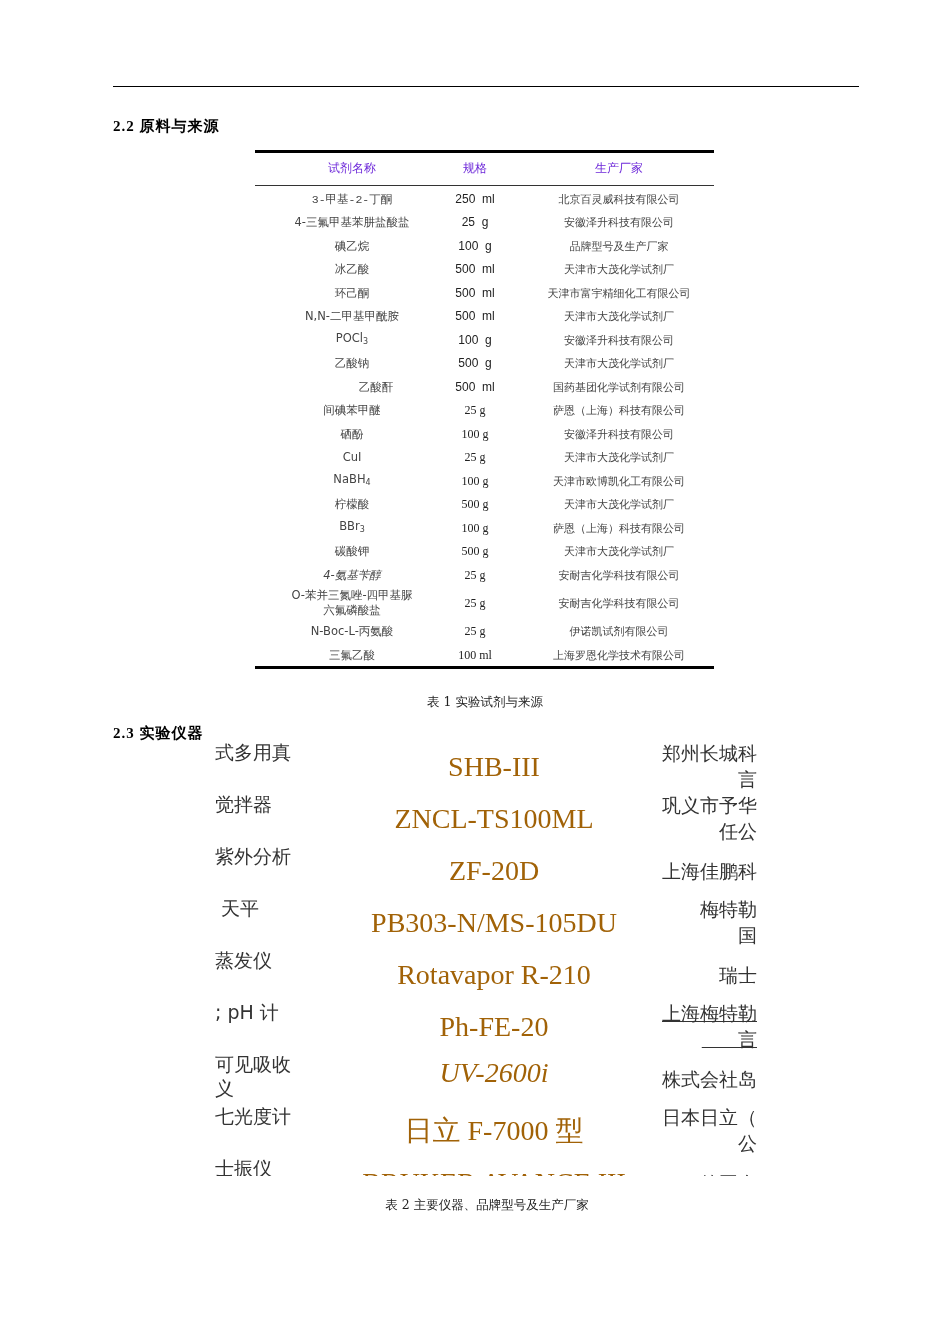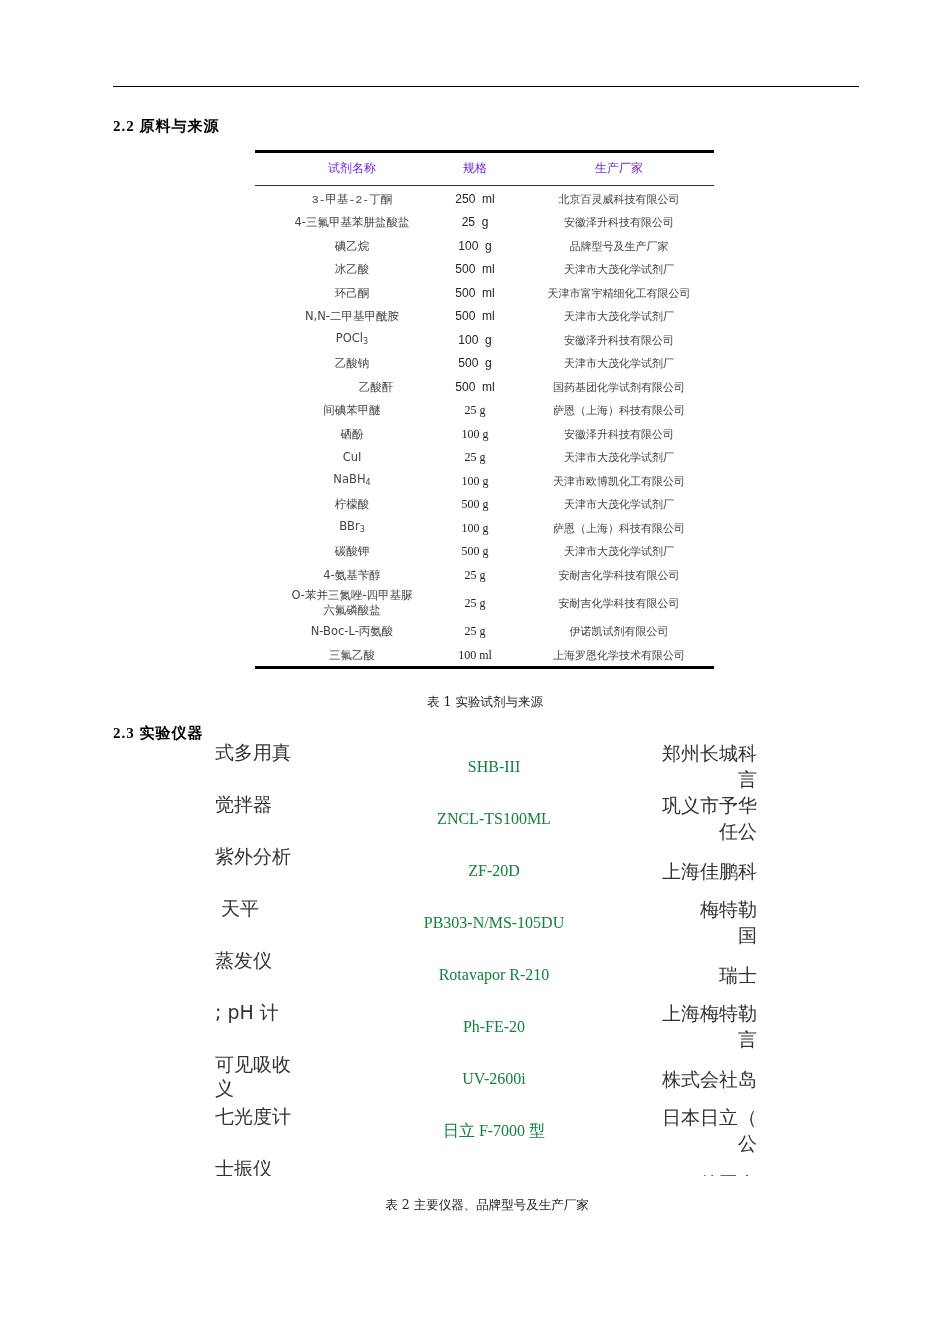--- a/index.html
+++ b/index.html
@@ -23,21 +23,21 @@
     .c-maker { left: 364px; font-family: "DejaVu Serif", serif; font-size: 11px; }
     sub { font-size: 8px; vertical-align: -2px; }
     .caption { position: absolute; left: 0; width: 950px; text-align: center; font-family: "DejaVu Serif", serif; font-size: 12.5px; color: #222; }
     .cap1 { top: 694px; left: 10px; }
     .cap2 { top: 1197px; left: 12px; }
 
     
     .t2-clip { position: absolute; left: 215px; top: 740px; width: 542px; height: 436px; overflow: hidden; }
     .t2-row { position: absolute; left: 0; width: 542px; font-family: "Liberation Serif", "DejaVu Serif", serif; color: #222; }
     .t2-name { position: absolute; left: 0; top: 0; font-family: "DejaVu Sans", sans-serif; font-size: 19px; line-height: 24px; color: #333; white-space: pre; }
-    .t2-model { position: absolute; left: 279px; transform: translateX(-50%); font-family: "Liberation Serif", serif; font-size: 16px; line-height: 26px; white-space: nowrap; color: #15803d; }
+    .t2-model { position: absolute; left: 279px; transform: translateX(-50%); font-family: "Liberation Serif", serif; font-size: 28px; line-height: 26px; white-space: nowrap; color: #a16207; }
     .t2-maker { position: absolute; right: 0; text-align: right; font-family: "DejaVu Sans", sans-serif; font-size: 19px; line-height: 26px; white-space: pre; color: #333; }
   </style>
 </head>
 <body>
 
 <div class="top-rule"></div>
 
 <div class="section-heading h22">2.2 原料与来源</div>
 
 <div>
@@ -123,21 +123,21 @@
         <span class="c-name"><span style="position: static; transform: none;">BBr</span><sub>3</sub></span>
         <span class="c-spec serif" style="white-space: pre;">100 g</span>
         <span class="c-maker">萨恩（上海）科技有限公司</span>
       </div>
       <div class="t1-row">
         <span class="c-name"><span style="position: static; transform: none;">碳酸钾</span></span>
         <span class="c-spec serif" style="white-space: pre;">500 g</span>
         <span class="c-maker">天津市大茂化学试剂厂</span>
       </div>
       <div class="t1-row">
-        <span class="c-name"><span style="position: static; transform: none;">4-氨基苄醇</span></span>
+        <span class="c-name"><span style="position: static; transform: none; font-style: italic;">4-氨基苄醇</span></span>
         <span class="c-spec serif" style="white-space: pre;">25 g</span>
         <span class="c-maker">安耐吉化学科技有限公司</span>
       </div>
       <div class="t1-row tall">
         <span class="c-name"><span style="position: static; transform: none;">O-苯并三氮唑-四甲基脲</span><br><span style="position: static; transform: none;">六氟磷酸盐</span></span>
         <span class="c-spec serif" style="white-space: pre;">25 g</span>
         <span class="c-maker">安耐吉化学科技有限公司</span>
       </div>
       <div class="t1-row">
         <span class="c-name"><span style="position: static; transform: none;">N-Boc-L-丙氨酸</span></span>
@@ -182,27 +182,27 @@
      国</div>
     </div>
     <div class="t2-row" style="top: 208px; height: 52px;">
       <div class="t2-name">蒸发仪</div>
       <div class="t2-model" style="top: 14px;">Rotavapor R-210</div>
       <div class="t2-maker" style="top: 14px;">瑞士</div>
     </div>
     <div class="t2-row" style="top: 260px; height: 52px;">
       <div class="t2-name">; pH 计</div>
       <div class="t2-model" style="top: 14px;">Ph-FE-20</div>
-      <div class="t2-maker" style="top: 0px;">上海梅特勒
+      <div class="t2-maker" style="top: 0px; text-decoration: underline;">上海梅特勒
       言</div>
     </div>
     <div class="t2-row" style="top: 312px; height: 52px;">
       <div class="t2-name">可见吸收
 义</div>
-      <div class="t2-model" style="top: 14px;">UV-2600i</div>
+      <div class="t2-model" style="top: 8px; font-style: italic;">UV-2600i</div>
       <div class="t2-maker" style="top: 14px;">株式会社岛</div>
     </div>
     <div class="t2-row" style="top: 364px; height: 52px;">
       <div class="t2-name">七光度计</div>
       <div class="t2-model" style="top: 14px;">日立 F-7000 型</div>
       <div class="t2-maker" style="top: 0px;">日本日立（
      公</div>
     </div>
     <div class="t2-row" style="top: 416px; height: 52px;">
       <div class="t2-name">士振仪</div>

